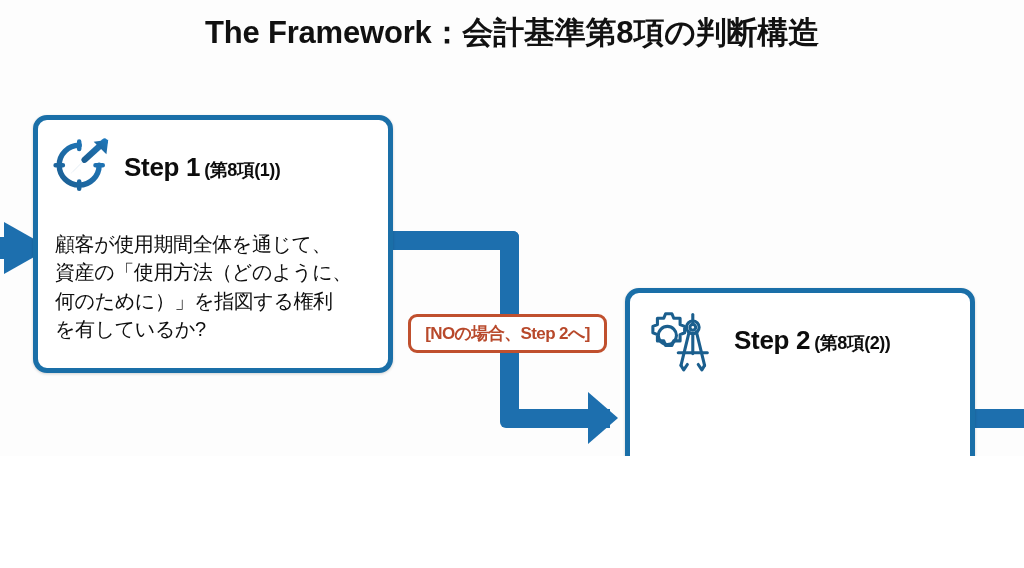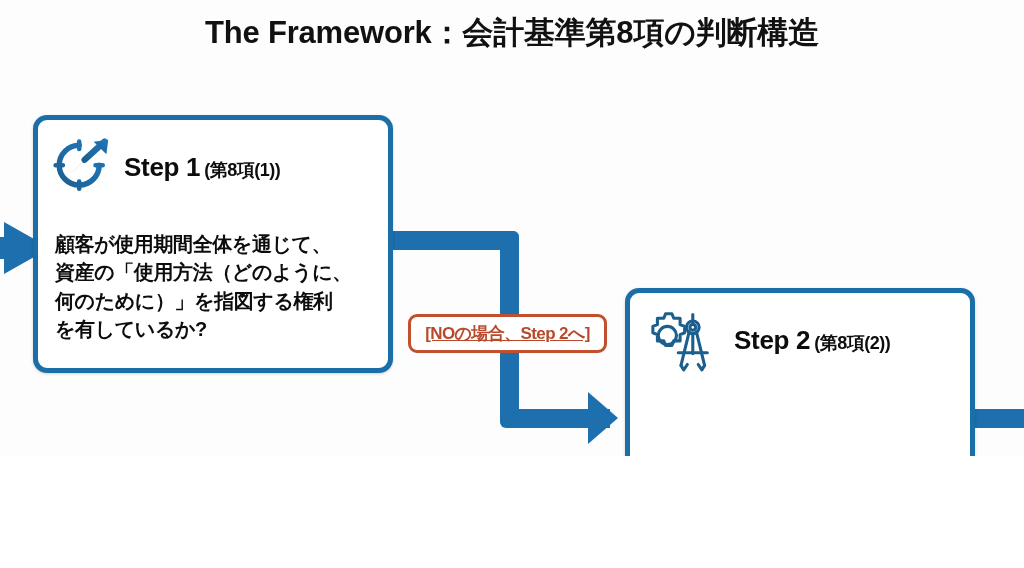--- a/index.html
+++ b/index.html
@@ -67,21 +67,21 @@
   .step-title .ref {
     font-size: 18px;
     font-weight: 700;
     margin-left: 4px;
     letter-spacing: -0.5px;
   }
 
   .step-body {
     position: absolute;
     font-size: 20px;
-    font-weight: 700;
+    font-weight: 400;
     line-height: 1.42;
     color: #0d0d0d;
     letter-spacing: -0.4px;
     white-space: pre-line;
   }
   #step1-body { left: 17px; top: 110px; width: 330px; }
   #step2-body { left: 14px; top: 108px; width: 330px; }
 
   
   .conn {
@@ -128,21 +128,20 @@
     background: #ffffff;
     display: flex;
     align-items: center;
     justify-content: center;
     color: #b8492b;
     font-size: 17px;
     font-weight: 800;
     letter-spacing: -0.6px;
     white-space: nowrap;
     z-index: 8;
-    text-decoration: underline;
   }
 </style>
 </head>
 <body>
 
 <div id="canvas">
 
   <div id="page-title">The Framework：会計基準第8項の判断構造</div>
 
   <div class="conn" id="entry-stem"></div>

